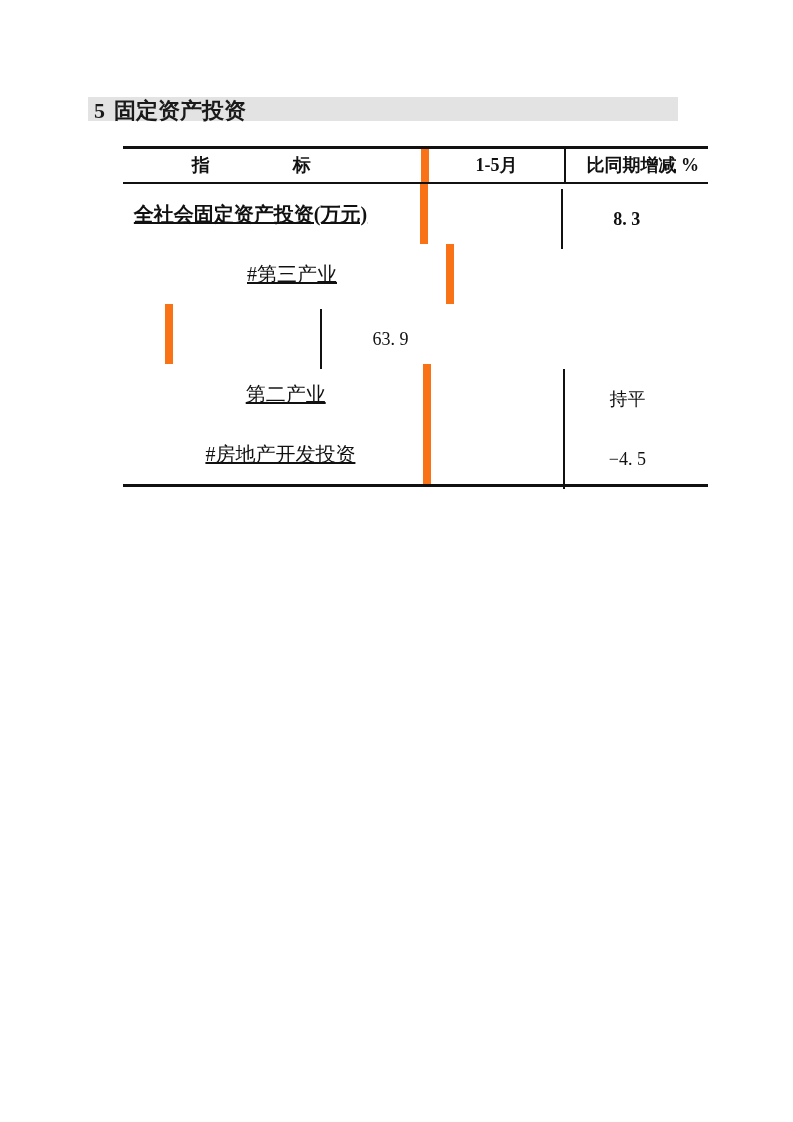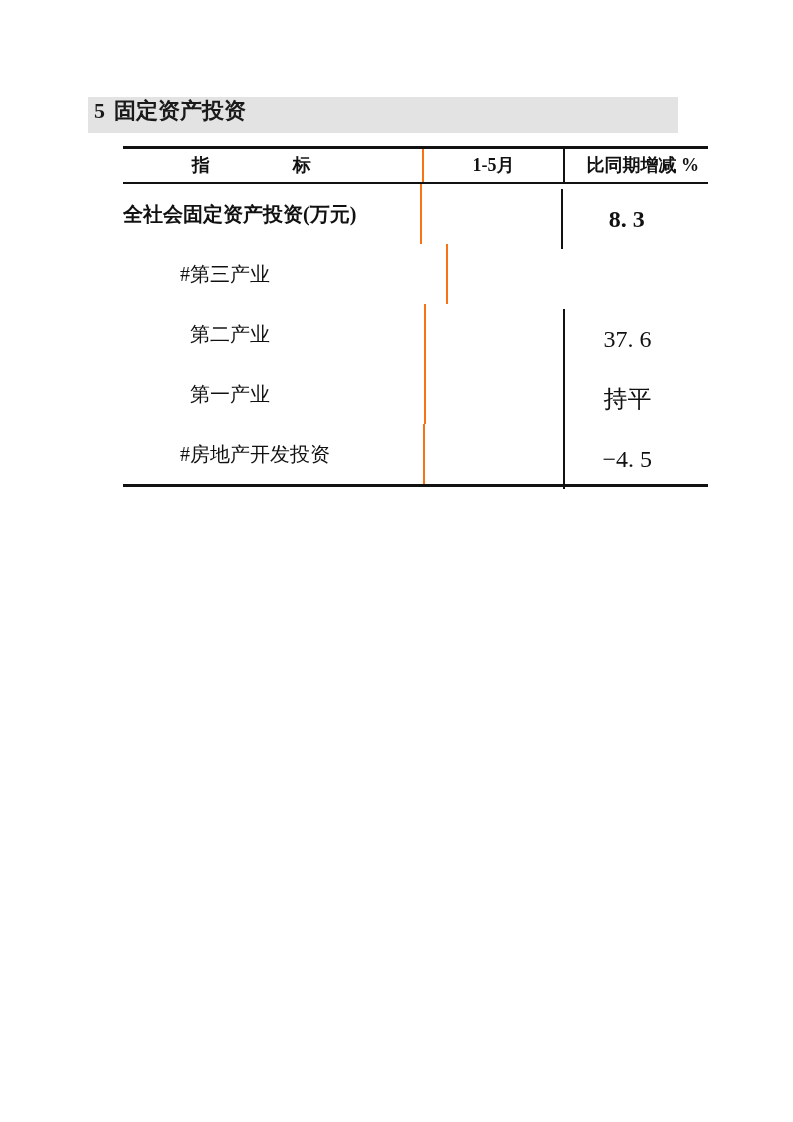--- a/index.html
+++ b/index.html
@@ -11,21 +11,21 @@
     background: #ffffff;
     font-family: "Liberation Serif", "DejaVu Serif", serif;
     color: #111111;
     overflow: hidden;
   }
   .section-header {
     position: absolute;
     left: 88px;
     top: 97px;
     width: 590px;
-    height: 36px;
+    height: 24px;
     background: #e3e3e3;
     font-weight: bold;
     font-size: 22px;
     line-height: 28px;
     padding-left: 6px;
     color: #1a1a1a;
     white-space: nowrap;
   }
   .section-header .num { margin-right: 9px; }
   .stat-table {
@@ -38,45 +38,45 @@
   }
   .thead {
     display: flex;
     height: 35px;
     border-bottom: 2px solid #111;
     font-weight: bold;
     font-size: 18px;
   }
   .th, .td { overflow: hidden; white-space: nowrap; }
   .col1 { width: 281px; }
-  .col2 { width: 155px; border-left: 2px solid #f97316; margin-left: 42px; }
+  .col2 { width: 155px; border-left: 8px solid #f97316; margin-left: 42px; }
   .col3 { width: 157px; border-left: 2px solid #111; padding-left: 12px; }
   .thead .th {
     text-align: center;
     line-height: 33px;
   }
   .spread {
     letter-spacing: 83px;
     margin-right: -83px;
   }
   .tr {
     display: flex;
     height: 60px;
     font-size: 20px;
   }
   .tr .td { line-height: 60px; }
-  .td.label { text-align: left; padding-left: 0; }
+  .td.label { text-align: center; padding-left: 0; text-decoration: underline; }
   .td.label.sub { padding-left: 67px; }
   .td.label.sub.hash { padding-left: 57px; }
   .td.value {
     text-align: center;
     padding-right: 30px;
     position: relative;
     top: 5px;
-    font-size: 24px;
+    font-size: 18px;
   }
   .bold { font-weight: bold; }
 </style>
 </head>
 <body>
 
 <div class="page">
 
   <div class="section-header">
     <span class="num">5</span><span>固定资产投资</span>
@@ -94,26 +94,25 @@
         <div class="tr">
           <div class="td col1 label bold">全社会固定资产投资(万元)</div>
           <div class="td col2"></div>
           <div class="td col3 value bold">8. 3</div>
         </div>
         <div class="tr">
           <div class="td col1 label sub hash">#第三产业</div>
           <div class="td col2"></div>
         </div>
         <div class="tr">
-          <div class="td col1 label sub">第二产业</div>
           <div class="td col2"></div>
-          <div class="td col3 value">37. 6</div>
+          <div class="td col3 value">63. 9</div>
         </div>
         <div class="tr">
-          <div class="td col1 label sub">第一产业</div>
+          <div class="td col1 label sub">第二产业</div>
           <div class="td col2"></div>
           <div class="td col3 value">持平</div>
         </div>
         <div class="tr">
           <div class="td col1 label sub hash">#房地产开发投资</div>
           <div class="td col2"></div>
           <div class="td col3 value">−4. 5</div>
         </div>
       </div>
   </div>

